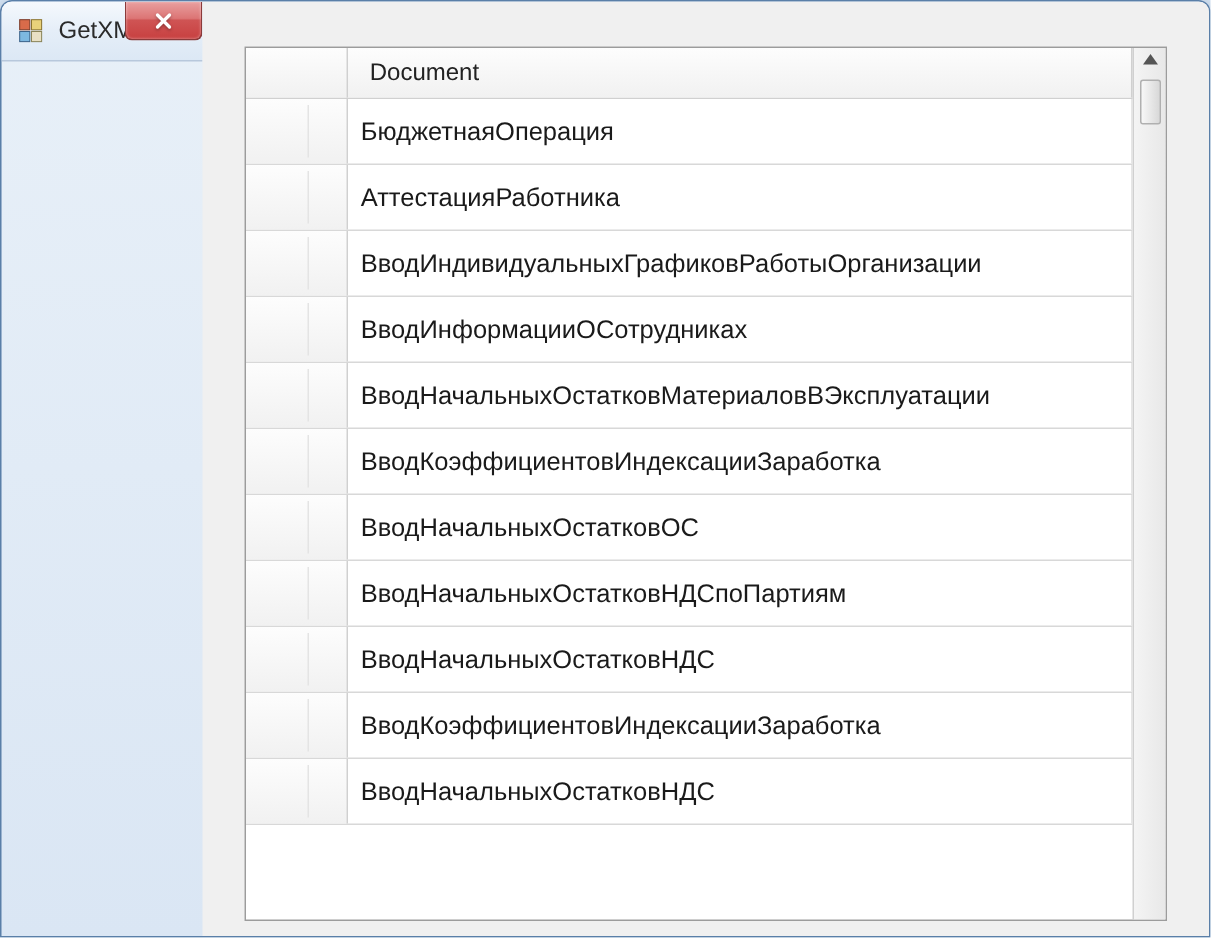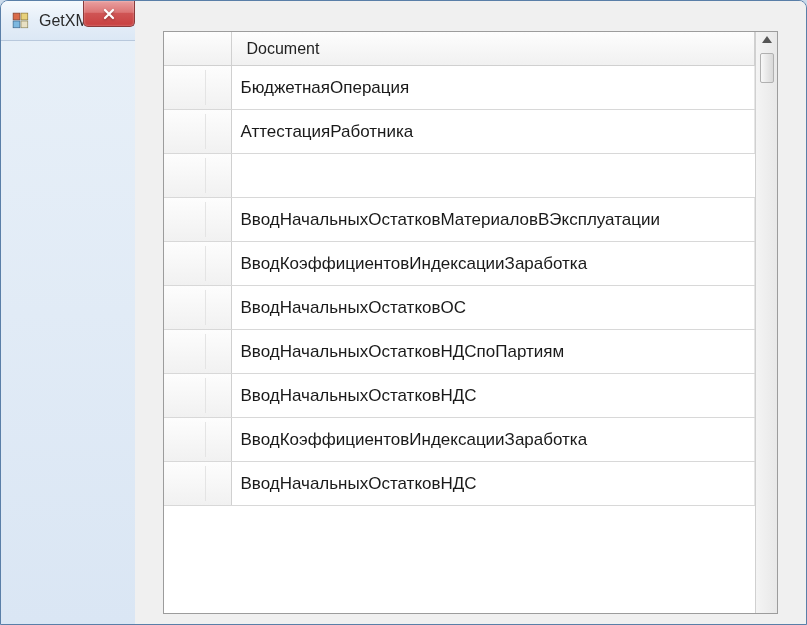--- a/index.html
+++ b/index.html
@@ -204,20 +204,25 @@
           <div class="grid-row">
             <div class="rowheader"></div>
             <div class="cell">БюджетнаяОперация</div>
           </div>
           <div class="grid-row">
             <div class="rowheader"></div>
             <div class="cell">АттестацияРаботника</div>
           </div>
           <div class="grid-row">
             <div class="rowheader"></div>
+            <div class="cell">ВводИндивидуальныхГрафиковРаботыОрганизации</div>
+          </div>
+          <div class="grid-row">
+            <div class="rowheader"></div>
+            <div class="cell">ВводИнформацииОСотрудниках</div>
           </div>
           <div class="grid-row">
             <div class="rowheader"></div>
             <div class="cell">ВводНачальныхОстатковМатериаловВЭксплуатации</div>
           </div>
           <div class="grid-row">
             <div class="rowheader"></div>
             <div class="cell">ВводКоэффициентовИндексацииЗаработка</div>
           </div>
           <div class="grid-row">

